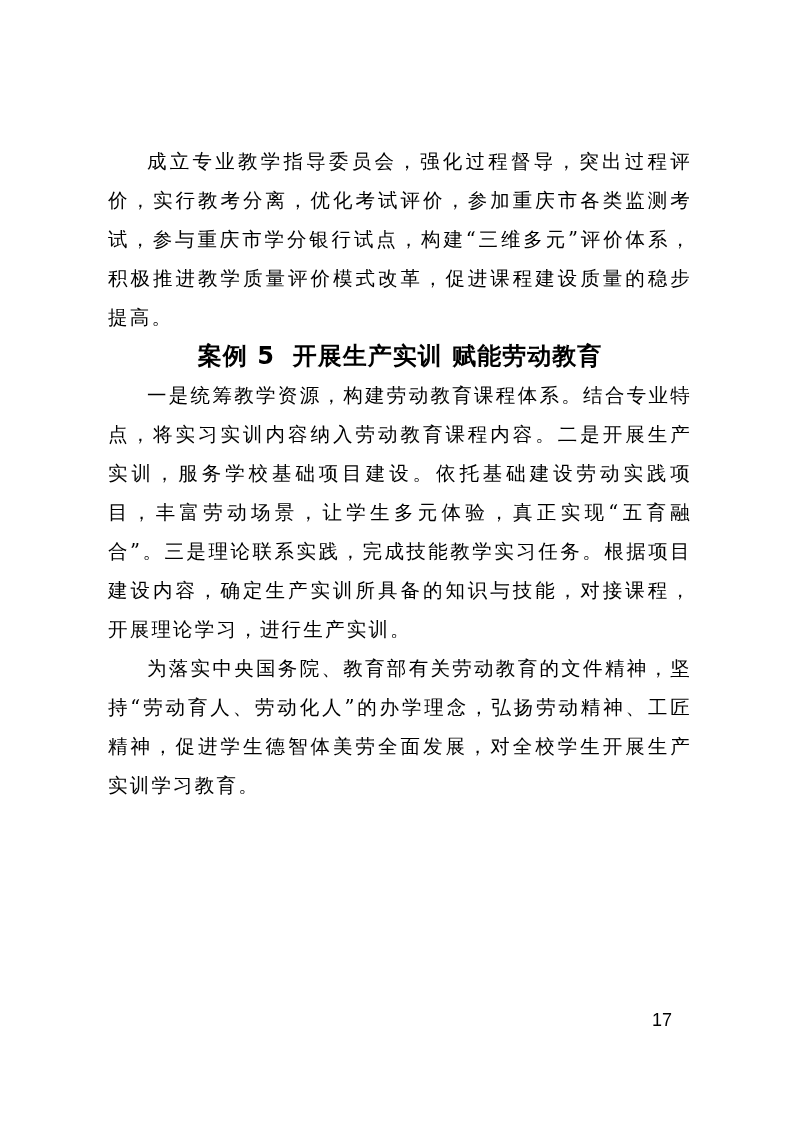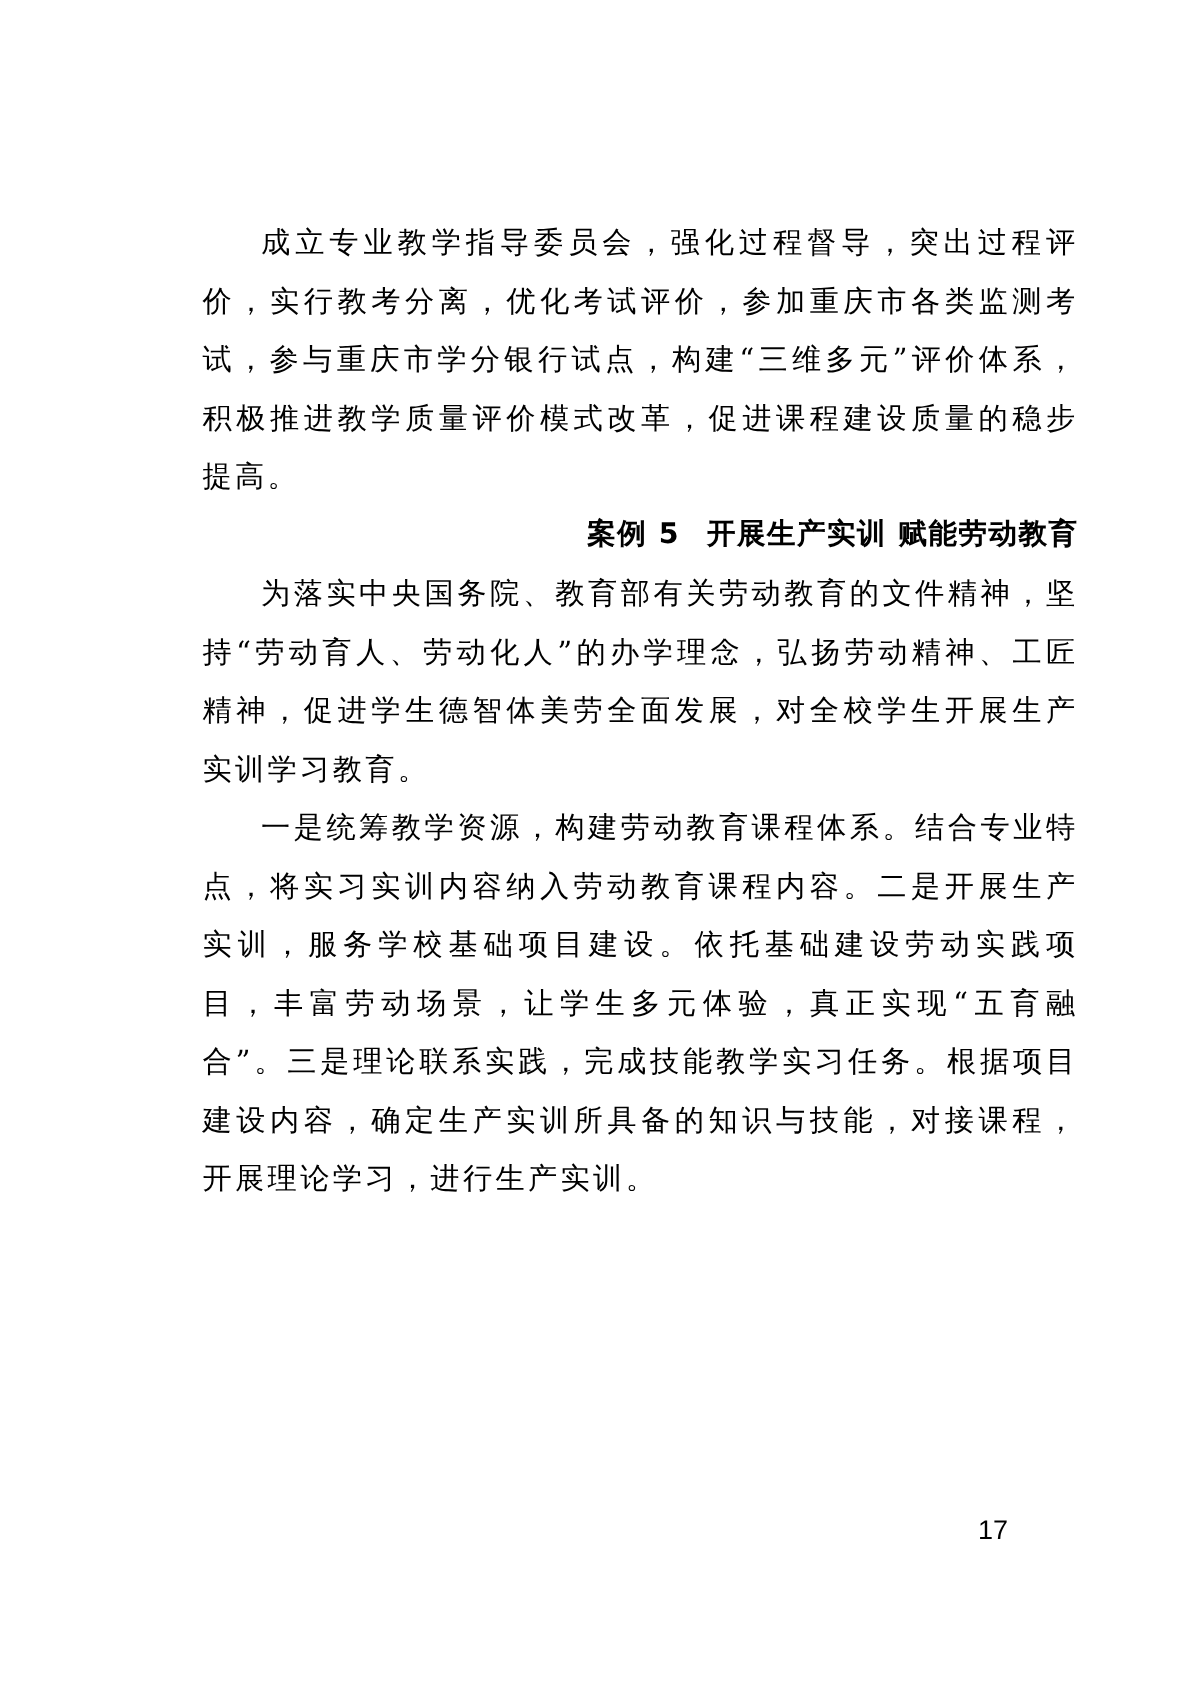--- a/index.html
+++ b/index.html
@@ -1,27 +1,27 @@
 <!DOCTYPE html>
 <html><head>
 <meta charset="utf-8">
 <style>
   html, body { margin: 0; padding: 0; background: #ffffff; }
   body { width: 794px; height: 1123px; position: relative; overflow: hidden; }
-  .page { position: absolute; left: 108px; top: 142px; width: 584px; color: #000; font-family: "DejaVu Serif", "Liberation Serif", serif; margin-left: 27px; }
+  .page { position: absolute; left: 108px; top: 142px; width: 584px; color: #000; font-family: "DejaVu Serif", "Liberation Serif", serif; }
   .para { font-size: 19.5px; line-height: 39px; text-align: justify; text-align-last: left; letter-spacing: 2.2px; margin: 0; text-indent: 2em; word-break: break-all; }
-  .heading { font-family: "DejaVu Sans", "Liberation Sans", sans-serif; font-weight: bold; font-size: 19px; line-height: 39px; text-align: right; margin: 0; letter-spacing: 1px; }
+  .heading { font-family: "DejaVu Sans", "Liberation Sans", sans-serif; font-weight: bold; font-size: 24px; line-height: 39px; text-align: center; margin: 0; letter-spacing: 1px; }
   .heading .gap { display: inline-block; width: 18px; }
   .pagenum { position: absolute; left: 652px; top: 1010px; font-family: Liberation Sans, sans-serif; font-size: 18px; color: #000; }
 </style>
 </head>
 <body>
 
 <div class="page">
   <p class="para">成立专业教学指导委员会，强化过程督导，突出过程评价，实行教考分离，优化考试评价，参加重庆市各类监测考试，参与重庆市学分银行试点，构建“三维多元”评价体系，积极推进教学质量评价模式改革，促进课程建设质量的稳步提高。</p>
   <h2 class="heading">
     <span>案例 5</span><span class="gap"></span><span>开展生产实训</span>&nbsp;<span>赋能劳动教育</span>
   </h2>
+  <p class="para">一是统筹教学资源，构建劳动教育课程体系。结合专业特点，将实习实训内容纳入劳动教育课程内容。二是开展生产实训，服务学校基础项目建设。依托基础建设劳动实践项目，丰富劳动场景，让学生多元体验，真正实现“五育融合”。三是理论联系实践，完成技能教学实习任务。根据项目建设内容，确定生产实训所具备的知识与技能，对接课程，开展理论学习，进行生产实训。</p>
   <p class="para">为落实中央国务院、教育部有关劳动教育的文件精神，坚持“劳动育人、劳动化人”的办学理念，弘扬劳动精神、工匠精神，促进学生德智体美劳全面发展，对全校学生开展生产实训学习教育。</p>
-  <p class="para">一是统筹教学资源，构建劳动教育课程体系。结合专业特点，将实习实训内容纳入劳动教育课程内容。二是开展生产实训，服务学校基础项目建设。依托基础建设劳动实践项目，丰富劳动场景，让学生多元体验，真正实现“五育融合”。三是理论联系实践，完成技能教学实习任务。根据项目建设内容，确定生产实训所具备的知识与技能，对接课程，开展理论学习，进行生产实训。</p>
 </div>
 
 <div class="pagenum">17</div>
 
 </body></html>

